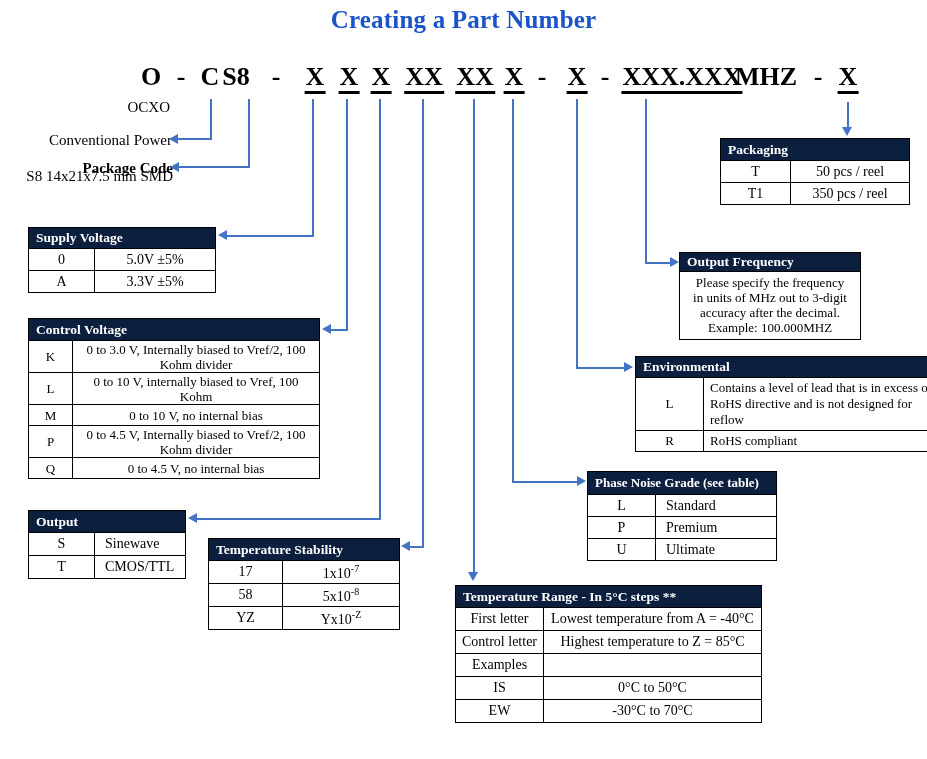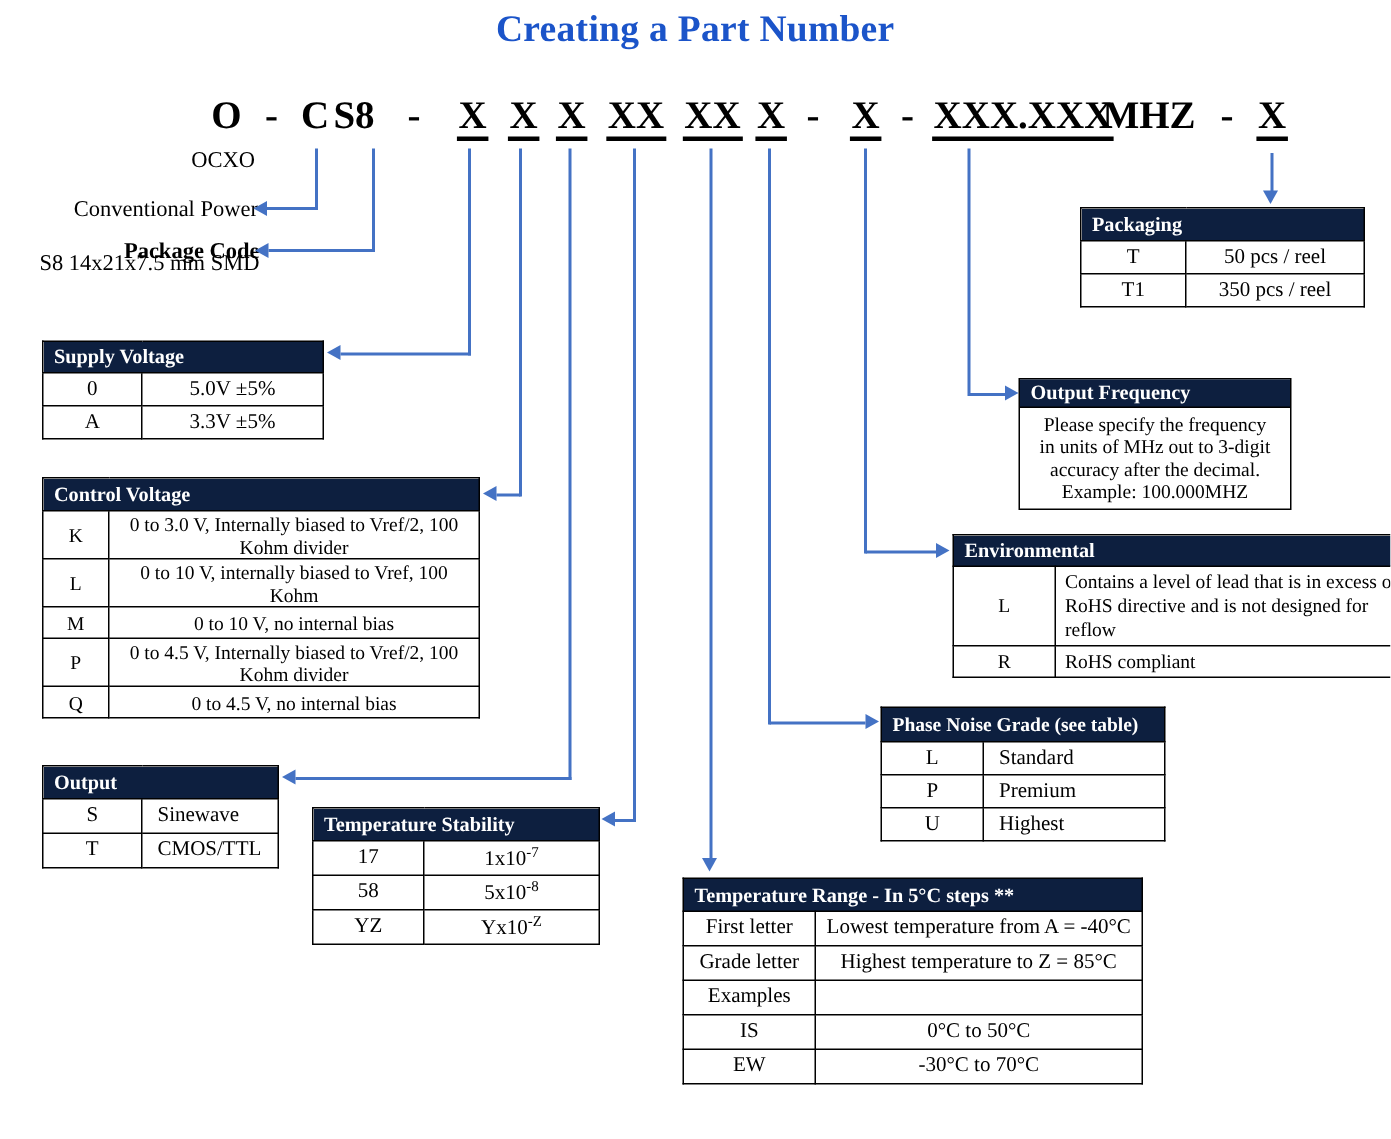--- a/index.html
+++ b/index.html
@@ -243,21 +243,21 @@
         <tr style="height:22px">
           <th colspan="2">Temperature Range - In 5°C steps **</th>
         </tr>
       </thead>
     <tbody>
       <tr style="height:23px">
         <td>First letter</td>
         <td>Lowest temperature from A = -40°C</td>
         </tr>
       <tr style="height:23px">
-        <td>Grade letter</td>
+        <td>Control letter</td>
         <td>Highest temperature to Z = 85°C</td>
         </tr>
       <tr style="height:23px">
         <td>Examples</td>
         <td></td>
         </tr>
       <tr style="height:23px">
         <td>IS</td>
         <td>0°C to 50°C</td>
         </tr>
@@ -282,21 +282,21 @@
       <tr style="height:22px">
         <td>L</td>
         <td class="val">Standard</td>
         </tr>
       <tr style="height:22px">
         <td>P</td>
         <td class="val">Premium</td>
         </tr>
       <tr style="height:22px">
         <td>U</td>
-        <td class="val">Highest</td>
+        <td class="val">Ultimate</td>
         </tr>
     </tbody>
   </table>
 
   <table class="ptable t-env" style="left:635px;top:356px;width:310px">
     <colgroup>
         <col style="width:68px">
         <col>
       </colgroup>
     <thead>

